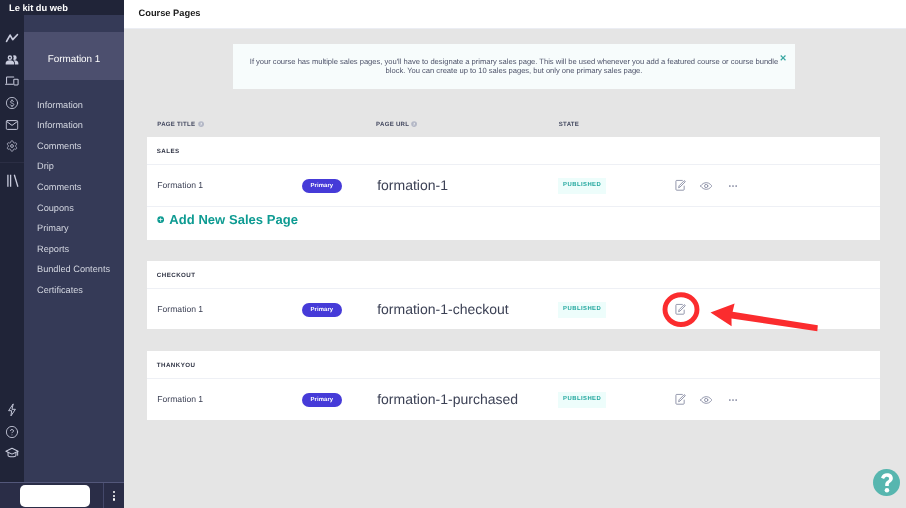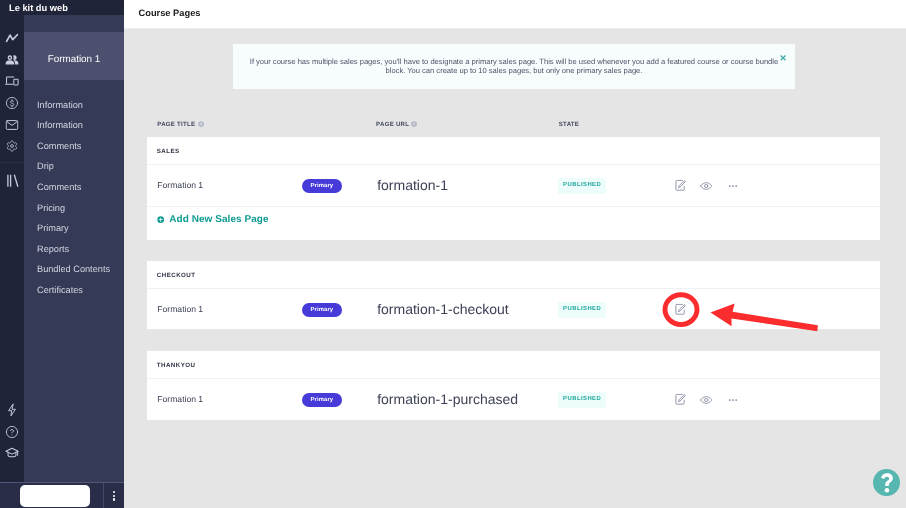--- a/index.html
+++ b/index.html
@@ -68,21 +68,21 @@
   .act{position:absolute;display:flex;align-items:center;justify-content:center;color:#80859e;}
   .act svg{display:block;}
   .act.a0{left:527.2px;top:13.6px;width:12.5px;height:13px;}
   .act.a0 svg{transform:scale(0.5);transform-origin:center;}
   .act.a1{left:552.8px;top:15.0px;width:12.3px;height:12px;}
   .act.a1 svg{transform:scale(0.5);transform-origin:center;}
   .act.a2{left:580.6px;top:15.8px;width:10px;height:10px;color:#6f7490;}
   .addrow{height:33px;position:relative;}
   .addrow .plus{position:absolute;left:9.5px;top:9.2px;width:7.4px;height:7.4px;color:#0e9b92;}
   .addrow .plus svg{display:block;}
-  .addrow span{position:absolute;left:22.3px;top:8.4px;font-size:10px;font-weight:bold;
+  .addrow span{position:absolute;left:22.3px;top:8.4px;font-size:13px;font-weight:bold;
     color:#0e9b92;line-height:9px;letter-spacing:.05px;}
 
   
   .annot{position:absolute;left:0;top:0;pointer-events:none;}
 
   .help{position:absolute;left:749.3px;top:469px;width:26.6px;height:27px;border-radius:50%;background:#57b6af;
     display:flex;align-items:center;justify-content:center;}
   .help svg{display:block;}
 </style>
 </head>
@@ -195,21 +195,21 @@
         <div class="nav-item" data-name="sidebar-item-pricing">
           <span data-name="sidebar-item-label">Comments</span>
         </div>
         <div class="nav-item" data-name="sidebar-item-drip">
           <span data-name="sidebar-item-label">Drip</span>
         </div>
         <div class="nav-item" data-name="sidebar-item-comments">
           <span data-name="sidebar-item-label">Comments</span>
         </div>
         <div class="nav-item" data-name="sidebar-item-coupons">
-          <span data-name="sidebar-item-label">Pricing</span>
+          <span data-name="sidebar-item-label">Coupons</span>
         </div>
         <div class="nav-item" data-name="sidebar-item-students">
           <span data-name="sidebar-item-label">Primary</span>
         </div>
         <div class="nav-item" data-name="sidebar-item-reports">
           <span data-name="sidebar-item-label">Reports</span>
         </div>
         <div class="nav-item" data-name="sidebar-item-bundled-contents">
           <span data-name="sidebar-item-label">Bundled Contents</span>
         </div>

